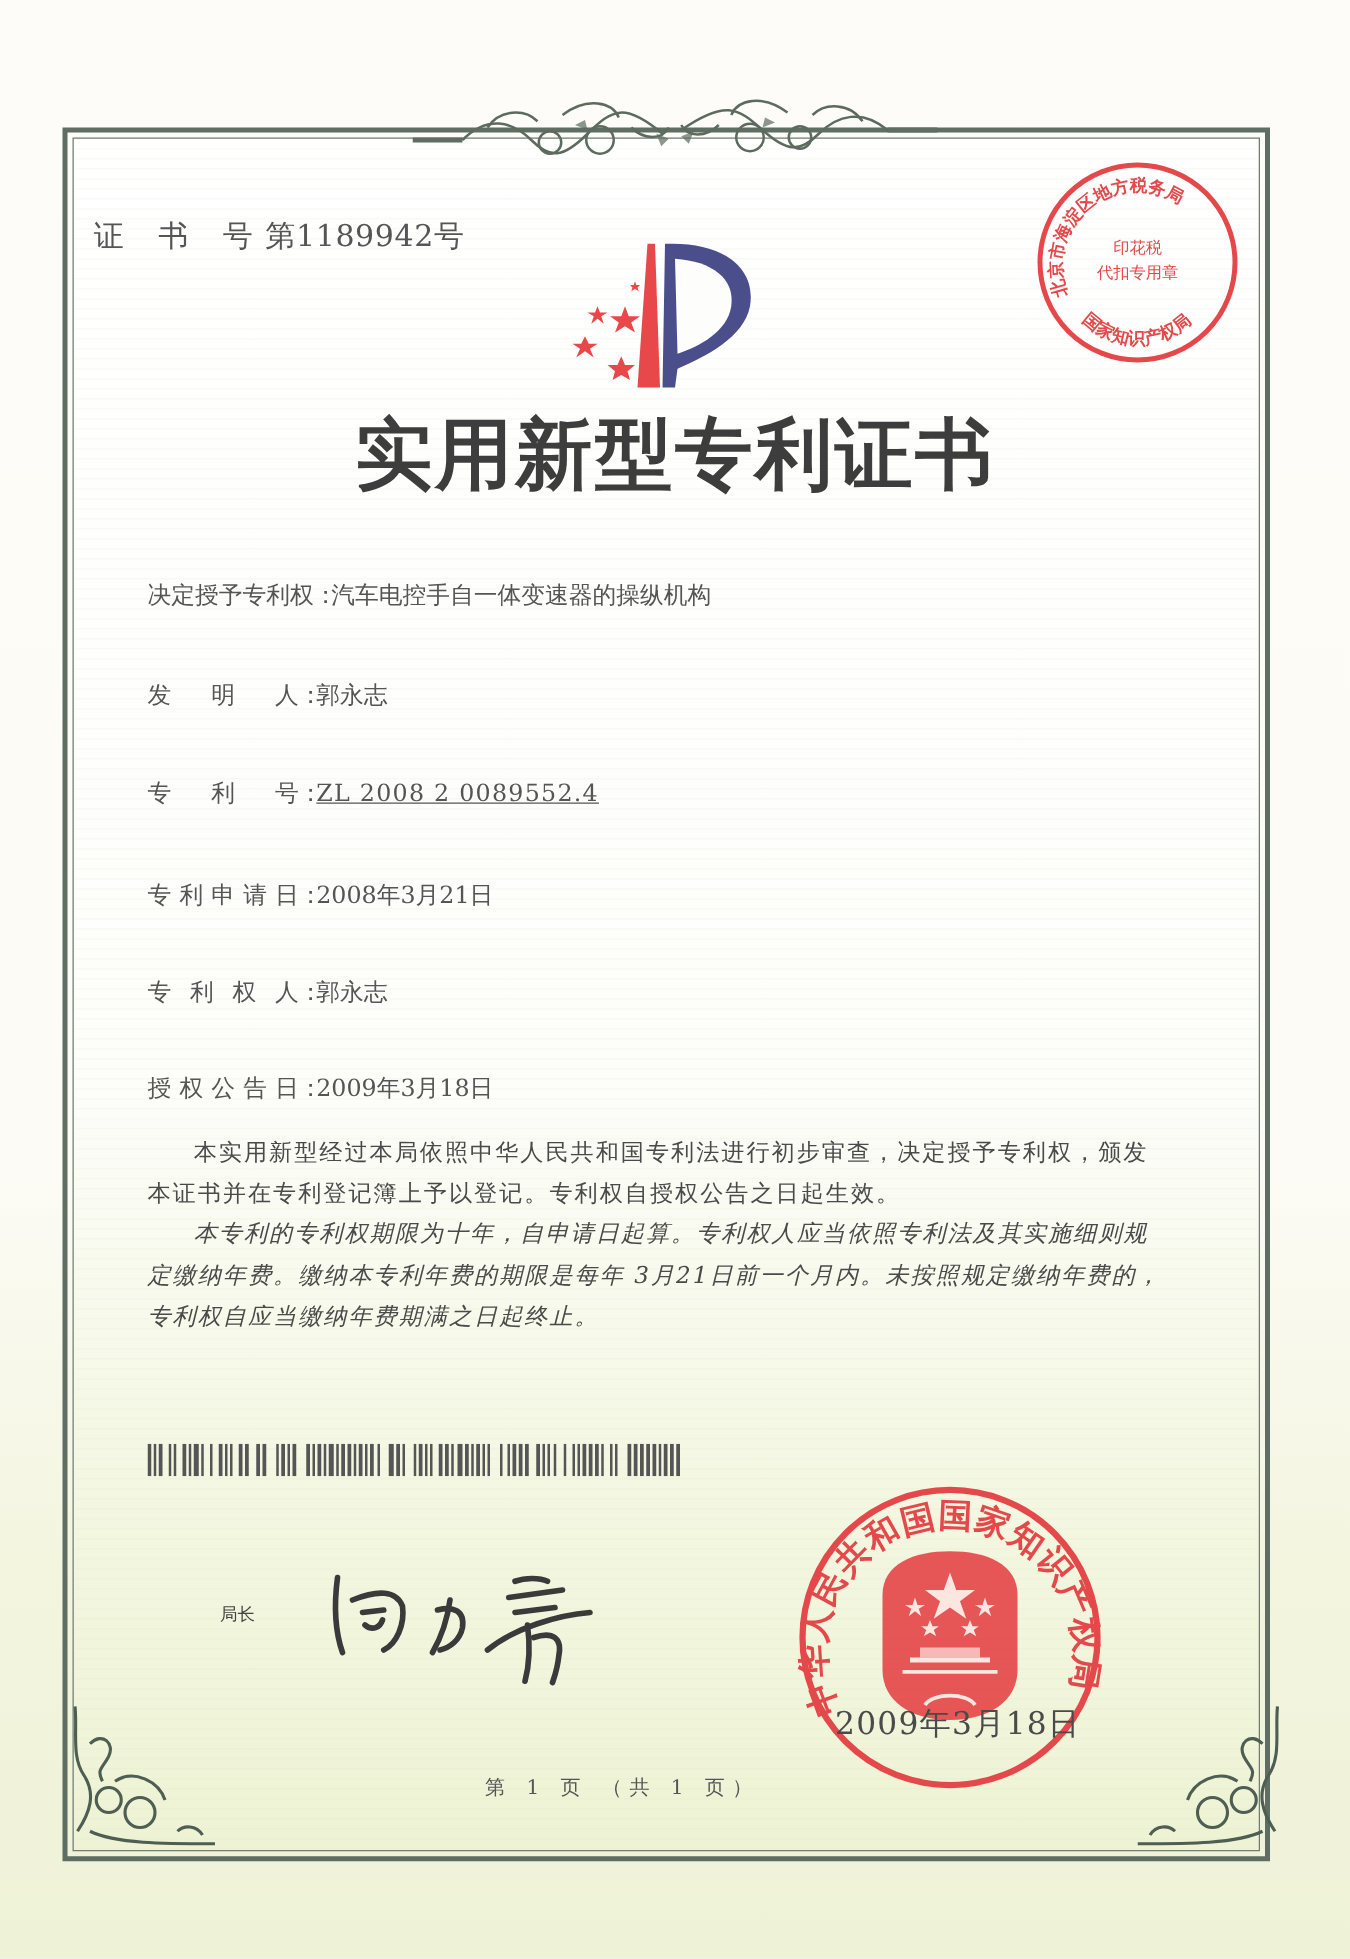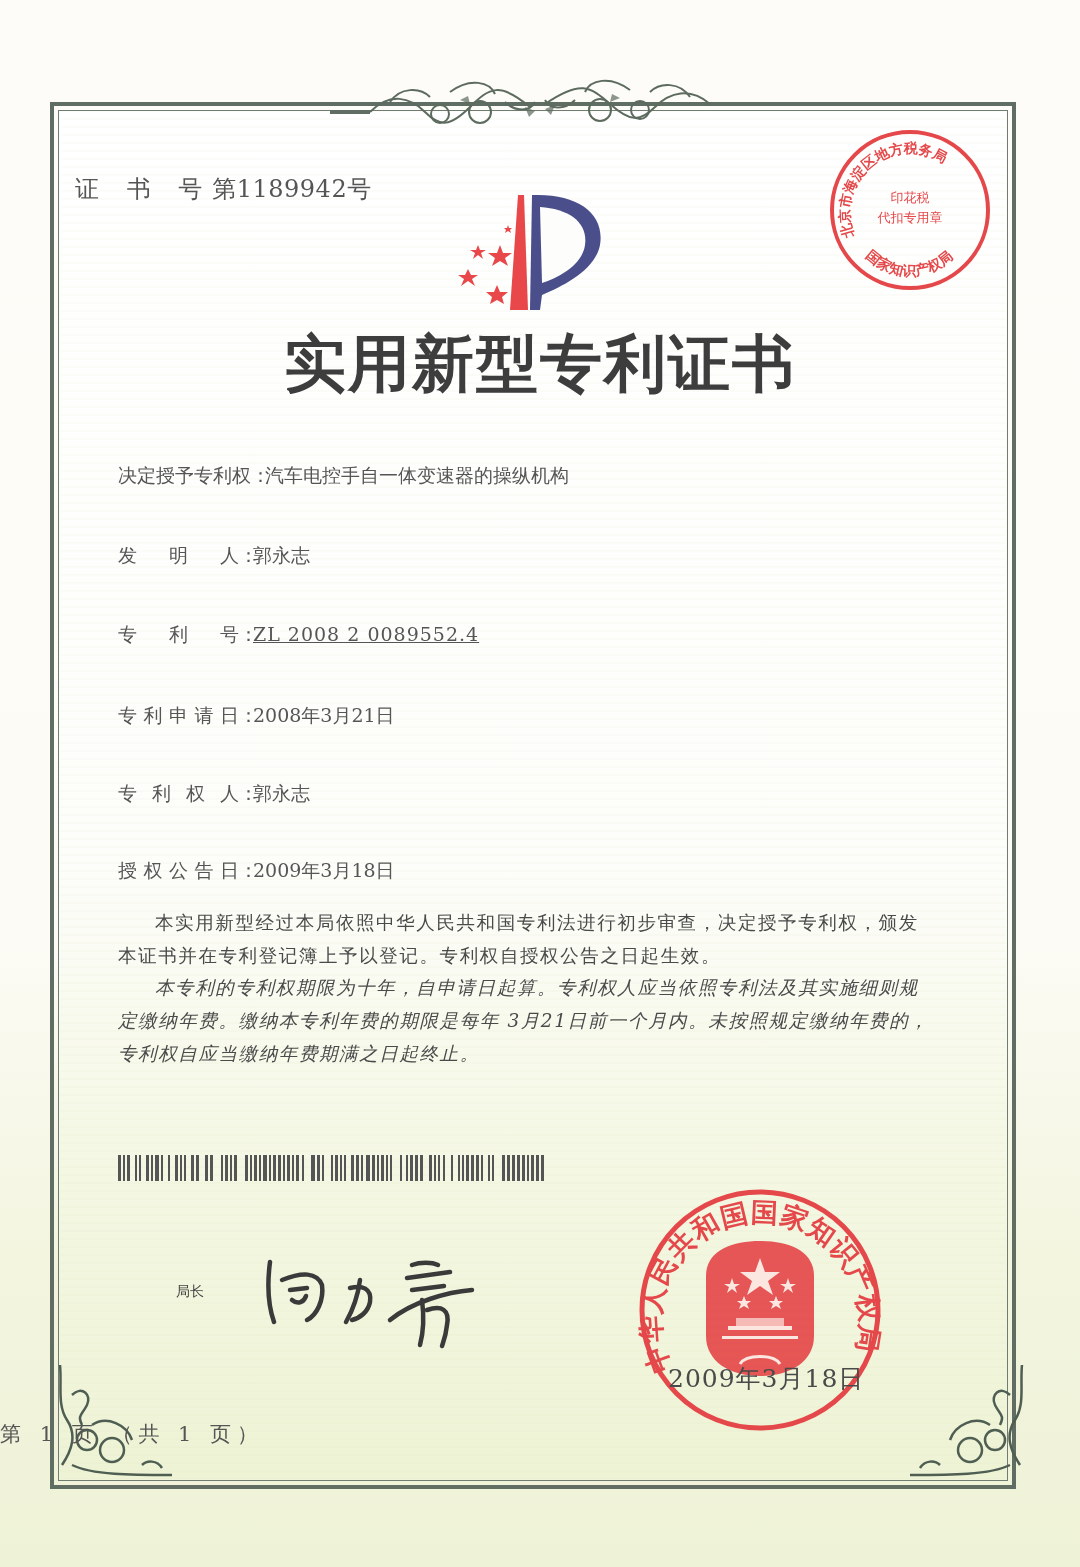--- a/index.html
+++ b/index.html
@@ -80,22 +80,22 @@
     font-family:"DejaVu Sans", "Liberation Sans", sans-serif;
   }
   .signature { position:absolute; left:262px; top:1250px; width:220px; height:100px; }
 
   .big-seal { position:absolute; left:636px; top:1186px; width:248px; height:248px; }
   .seal-date {
     position:absolute; left:668px; top:1362px; font-size:25px; color:#4a4a4a;
     letter-spacing:1px;
   }
   .page-no {
-    position:absolute; left:0; width:996px; text-align:left; top:1420px;
-    font-size:21px; color:#555;
+    position:absolute; left:0; width:996px; text-align:center; top:1420px;
+    font-size:16px; color:#555;
   }
   .page-no .pn { letter-spacing:6px; }
 </style>
 </head>
 <body>
 
 <div class="page">
   <div class="frame-outer"></div>
   <div class="paper-fill"></div>
   <div class="frame-inner"></div>

